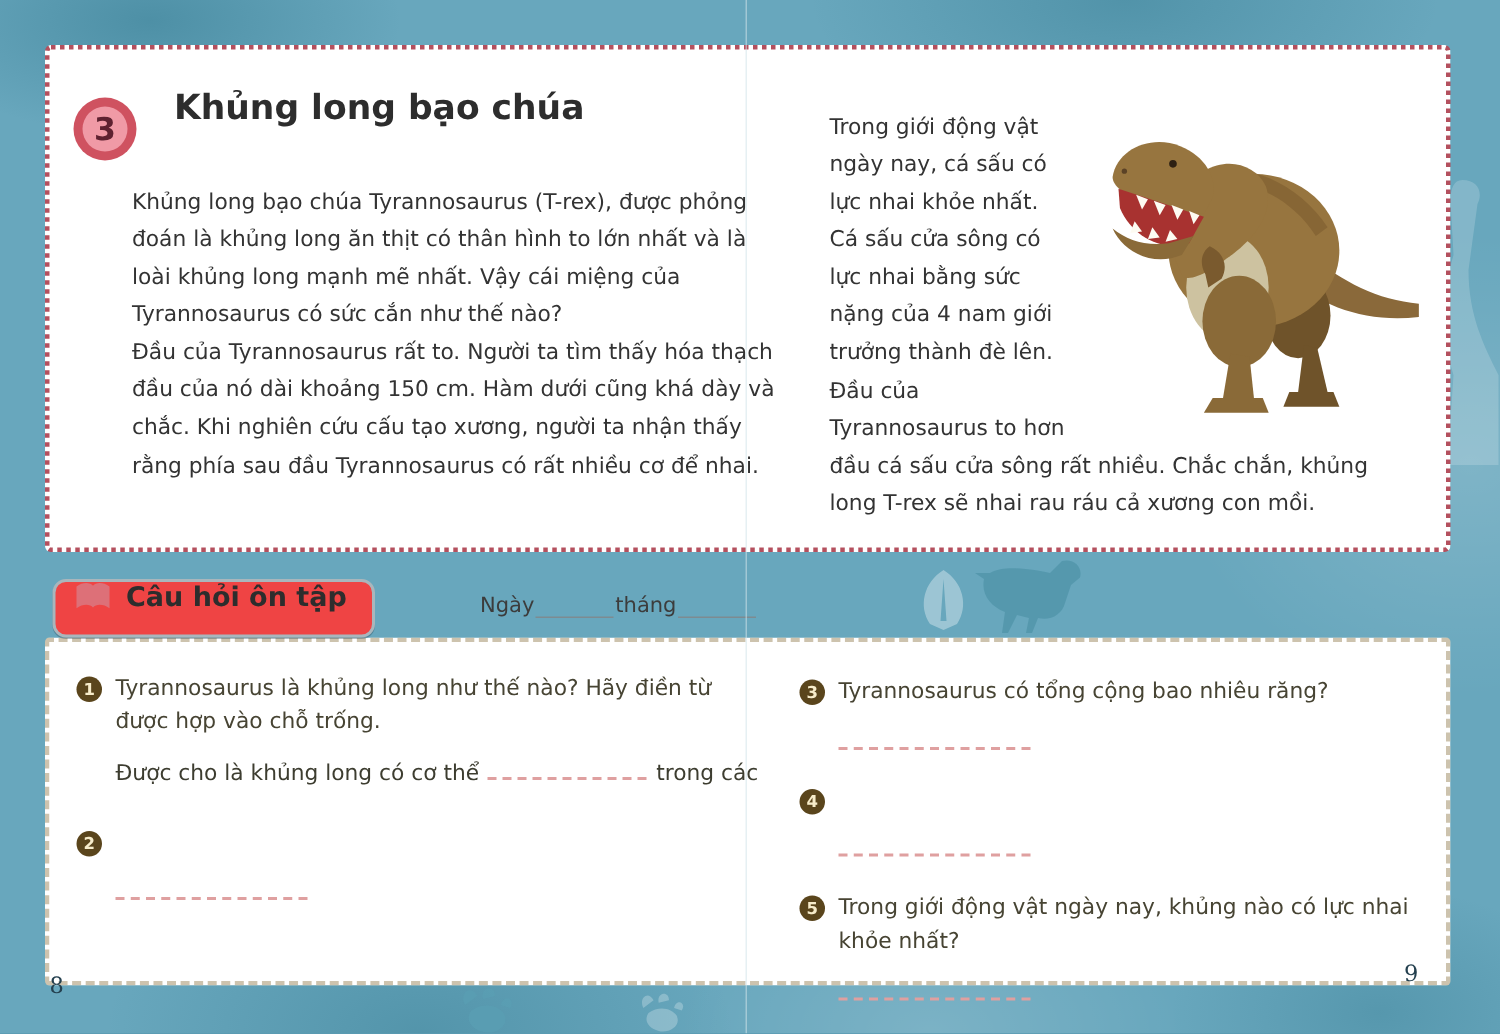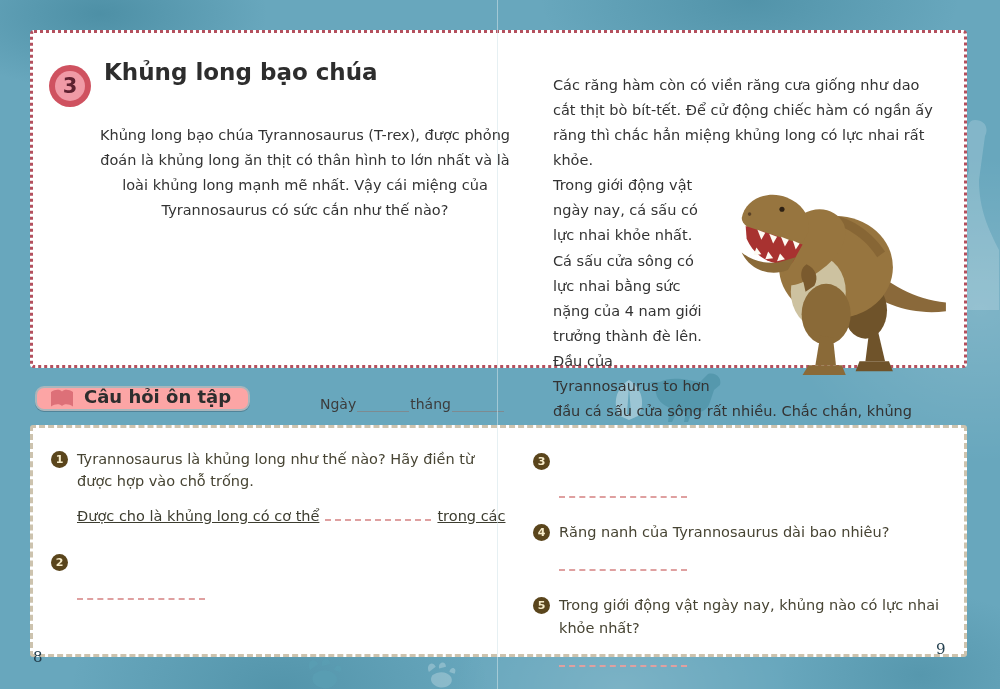--- a/index.html
+++ b/index.html
@@ -37,39 +37,39 @@
     background:#cf5260; flex:none; margin-top:8px;
     display:flex; align-items:center; justify-content:center;
   }
   .lesson-badge::before {
     content:""; position:absolute; inset:6px; border-radius:50%;
     background:#f09aa6;
   }
   .lesson-badge span {
     position:relative; z-index:2; font-size:21px; font-weight:800; color:#5e2130;
   }
-  .lesson-title { font-size:23px; font-weight:800; color:#2d2d2d; line-height:1.35; }
+  .lesson-title { font-size:23px; font-weight:800; color:#2d2d2d; line-height:1.35;margin-left:12px; }
   .lesson-title span { display:block; }
   .col-left {
     position:absolute; left:55px; top:90px; width:434px;
     font-size:14.5px; line-height:1.73; color:#333;
   }
-  .col-left p { margin:0;text-align:center; }
+  .col-left p { margin:0; }
   .col-right {
     position:absolute; left:520px; top:40px; width:390px;
     font-size:14.5px; line-height:1.73; color:#333;
   }
   .col-right p { margin:0; }
   .trex-float { float:right; width:234px; height:214px; margin:-6px -8px 0 6px; }
 
   
   .review-chip {
-    position:absolute; left:35px; top:386px; height:25px; z-index:4;
-    background:#fca5a5; border:2px solid #a9b6bc; border-radius:9px;
-    display:flex; align-items:flex-end; gap:9px; padding:0 17px 0 12px;
+    position:absolute; left:35px; top:386px; height:39px; z-index:4;
+    background:#ef4444; border:2px solid #a9b6bc; border-radius:9px;
+    display:flex; align-items:flex-start; gap:9px; padding:0 17px 0 12px;
     box-shadow:0 1px 0 rgba(40,70,85,.35);
   }
   .review-chip .chip-label { font-size:18px; font-weight:800; color:#2d2d2d; padding-bottom:2px; }
   .date-line {
     position:absolute; left:320px; top:396px; z-index:4;
     font-size:14px; color:#3c3c3c; display:flex; align-items:flex-end; gap:1px;
   }
   .date-blank {
     display:inline-block; width:52px; height:15px;
     border-bottom:1.5px solid #7d8b91;
@@ -81,21 +81,21 @@
     border:3px dashed #cdc3ae; border-radius:3px;
   }
   .q-col-left  { position:absolute; left:18px;  top:20px; width:458px; }
   .q-col-right { position:absolute; left:500px; top:22px; width:424px; }
   .question { display:flex; gap:9px; font-size:14.5px; color:#474433; line-height:1.55; }
   .q-badge {
     width:17px; height:17px; border-radius:50%; flex:none; margin-top:3px;
     background:#5a451c; color:#f7ecca; font-size:11px; font-weight:700;
     display:flex; align-items:center; justify-content:center;
   }
-  .fill-line { margin:15px 0 0 26px; font-size:14.5px; color:#3d3d30;text-decoration:underline; }
+  .fill-line { margin:15px 0 0 26px; font-size:14.5px; color:#3d3d30; }
   .blank {
     display:inline-block; width:106px; height:12px; margin:0 6px;
     border-bottom:2px dashed #dfa0a0;
   }
   .answer-dashes {
     width:128px; height:0; border-bottom:2px dashed #dfa0a0;
     margin:27px 0 24px 26px;
   }
   .q-col-right .question { margin-top:0; }
   .q-col-right .answer-dashes { margin:26px 0 23px 26px; }
@@ -136,24 +136,24 @@
       <div class="lesson-badge">
         <span>3</span>
       </div>
       <h1 class="lesson-title">
         <span>Khủng long bạo chúa</span>
       </h1>
     </div>
 
     <div class="col-left">
       <p>Khủng long bạo chúa Tyrannosaurus (T-rex), được phỏng đoán là khủng long ăn thịt có thân hình to lớn nhất và là loài khủng long mạnh mẽ nhất. Vậy cái miệng của Tyrannosaurus có sức cắn như thế nào?</p>
+      <p>Đầu của Tyrannosaurus rất to. Người ta tìm thấy hóa thạch đầu của nó dài khoảng 150 cm. Hàm dưới cũng khá dày và chắc. Khi nghiên cứu cấu tạo xương, người ta nhận thấy rằng phía sau đầu Tyrannosaurus có rất nhiều cơ để nhai.</p>
     </div>
 
     <div class="col-right">
-      <p>Các răng hàm còn có viền răng cưa giống như dao cắt thịt bò bít-tết. Để cử động chiếc hàm có ngần ấy răng thì chắc hẳn miệng khủng long có lực nhai rất khỏe.</p>
       <div>
         <svg class="trex-float" viewBox="0 0 232 218">
 
           <path fill="#8a693a" d="M146 96 C 172 120 198 135 230 138 L 230 147 C 196 151 164 141 141 119 Z"></path>
 
           <ellipse fill="#6f532a" cx="148" cy="146" rx="22" ry="29"></ellipse>
           <path fill="#6f532a" d="M152 166 L148 198 L168 198 L161 168 Z"></path>
           <path fill="#6f532a" d="M142 198 L172 198 L176 208 L138 208 Z"></path>
 
           <ellipse fill="#97753f" cx="118" cy="102" rx="58" ry="52"></ellipse>
@@ -227,27 +227,27 @@
           </span>
       </div>
       <div class="answer-dashes"></div>
     </div>
 
     <div class="q-col-right">
       <div class="question">
         <span class="q-badge">
             <span>3</span>
           </span>
+        <span class="q-text">Tyrannosaurus có tổng cộng bao nhiêu răng?</span>
       </div>
       <div class="answer-dashes"></div>
       <div class="question">
         <span class="q-badge">
             <span>4</span>
           </span>
-        <span class="q-text">Răng nanh của Tyrannosaurus dài bao nhiêu?</span>
       </div>
       <div class="answer-dashes"></div>
       <div class="question">
         <span class="q-badge">
             <span>5</span>
           </span>
         <span class="q-text">Trong giới động vật ngày nay, khủng nào có lực nhai khỏe nhất?</span>
       </div>
       <div class="answer-dashes"></div>
     </div>

